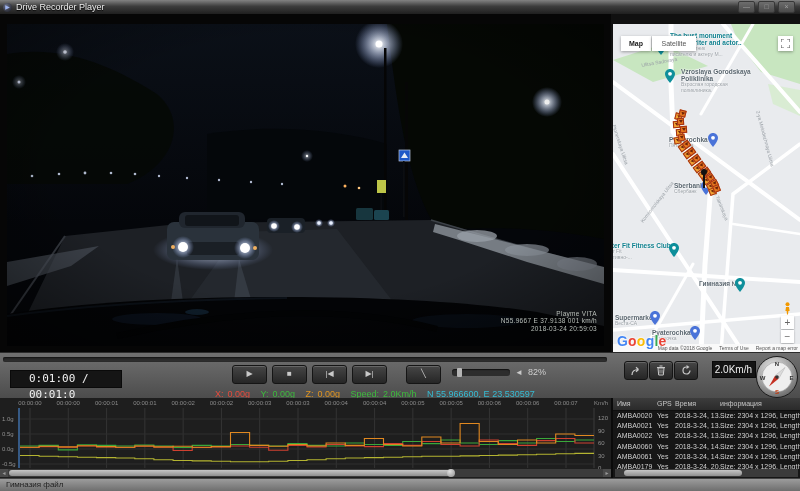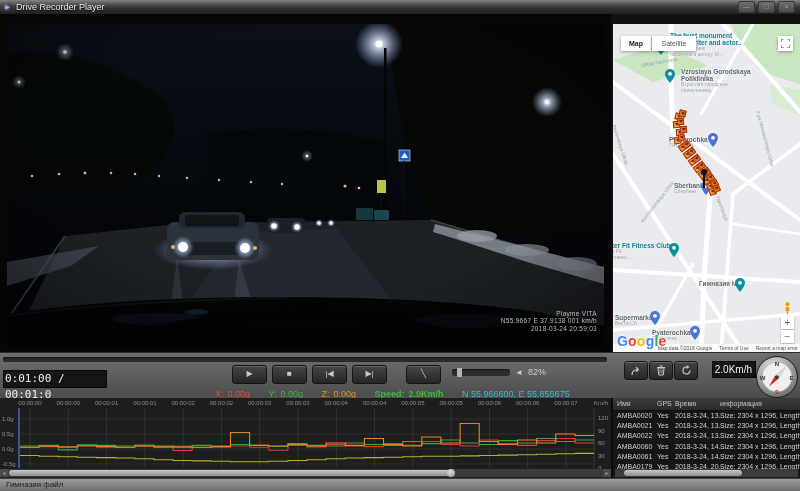--- a/index.html
+++ b/index.html
@@ -51,35 +51,35 @@
     text-shadow:0 0 2px #fff,0 0 3px #fff;z-index:3;}
   .attribution{position:absolute;left:0;right:0;bottom:0;height:8px;background:rgba(250,250,250,.88);
     font-size:5px;color:#555;display:flex;justify-content:flex-end;gap:7px;align-items:center;
     padding-right:2px;white-space:nowrap;z-index:2;}
 
   
   .control-bar{position:absolute;top:352px;left:0;right:0;height:46px;
     background:linear-gradient(#707070,#4c4c4c);border-top:1px solid #2b2b2b;box-sizing:border-box;}
   .seek-track{position:absolute;left:3px;top:4px;width:604px;height:5px;background:#2d2d2d;border-radius:2px;
     box-shadow:inset 0 1px 2px #111;}
-  .time-box{position:absolute;left:3px;top:17px;width:104px;height:18px;background:#151515;border:1px solid #0a0a0a;
-    color:#f2f2f2;font-size:11px;font-family:"DejaVu Sans Mono",monospace;line-height:16px;padding-left:1px;box-sizing:border-box;}
+  .time-box{position:absolute;left:10px;top:17px;width:112px;height:18px;background:#151515;border:1px solid #0a0a0a;
+    color:#f2f2f2;font-size:11px;font-family:"DejaVu Sans Mono",monospace;line-height:16px;padding-left:18px;box-sizing:border-box;}
   .transport{position:absolute;left:232px;top:12px;display:flex;gap:5px;}
   .tbtn{width:33px;height:17px;background:linear-gradient(#464646,#262626);border:1px solid #151515;border-radius:3px;
     box-shadow:inset 0 1px 0 rgba(255,255,255,.18);color:#c9c9c9;font-size:8px;line-height:15px;text-align:center;}
   .tbtn.gap{margin-left:14px;}
   .volume{position:absolute;left:452px;top:14px;display:flex;align-items:center;gap:5px;}
   .vol-track{width:58px;height:7px;background:#2d2d2d;border-radius:3px;position:relative;box-shadow:inset 0 1px 1px #111;}
   .vol-thumb{position:absolute;left:5px;top:-1px;width:5px;height:9px;background:#b5b5b5;border-radius:1px;}
   .speaker{color:#c9c9c9;font-size:8px;}
   .zoom-pct{color:#cfcfcf;font-size:9px;}
   .telemetry{position:absolute;left:215px;top:36px;font-size:9px;white-space:nowrap;}
   .telemetry span{margin-right:4px;}
-  .telemetry .sep{margin-right:16px;}
-  .tx{color:#e84b3c;} .ty{color:#3dbb3d;} .tz{color:#e2951f;} .tspd{color:#3dbb3d;font-weight:bold;} .tgps{color:#35bcd4;}
+  .telemetry .sep{margin-right:8px;}
+  .tx{color:#e84b3c;} .ty{color:#3dbb3d;} .tz{color:#e2951f;} .tspd{color:#3dbb3d;} .tgps{color:#35bcd4;}
   .rbtn{position:absolute;top:8px;width:22px;height:17px;background:linear-gradient(#464646,#262626);
     border:1px solid #151515;border-radius:3px;box-shadow:inset 0 1px 0 rgba(255,255,255,.18);
     display:flex;align-items:center;justify-content:center;}
   .speed-box{position:absolute;left:712px;top:8px;width:44px;height:17px;background:#141414;border:1px solid #090909;
     color:#efefef;font-size:10px;line-height:16px;text-align:right;padding-right:3px;box-sizing:border-box;}
   .compass{position:absolute;left:756px;top:356px;width:42px;height:42px;z-index:10;}
 
   
   .graph-panel{position:absolute;top:398px;left:0;width:611px;height:80px;background:#1e1e1e;}
   .hscroll{position:absolute;bottom:1px;left:0;width:611px;height:8px;background:#3b3b3b;}
@@ -380,21 +380,21 @@
           <div class="vol-thumb"></div>
         </div>
       <span class="speaker">◄</span>
       <span class="zoom-pct">82%</span>
     </div>
     <div class="telemetry">
       <span class="tx">X:</span><span class="tx sep">0.00g</span>
       <span class="ty">Y:</span><span class="ty sep">0.00g</span>
       <span class="tz">Z:</span><span class="tz sep">0.00g</span>
       <span class="tspd">Speed:</span><span class="tspd sep">2.0Km/h</span>
-      <span class="tgps">N 55.966600, E 55.855675</span>
+      <span class="tgps">N 55.966600, E 23.530597</span>
     </div>
     <div class="rbtn" style="left:624px;">
       <svg width="12" height="10" viewBox="0 0 12 10">
         <path d="M2,9 C2,4.5 5.5,3.5 8.5,3.5 M8.5,3.5 L6,1.2 M8.5,3.5 L6,5.8" stroke="#c9c9c9" stroke-width="1.2" fill="none"></path>
       </svg>
     </div>
     <div class="rbtn" style="left:649px;">
       <svg width="10" height="11" viewBox="0 0 10 11">
         <path d="M1,2.5 H9" stroke="#c9c9c9" stroke-width="1"></path>
         <path d="M3.5,1 H6.5" stroke="#c9c9c9" stroke-width="1"></path>

